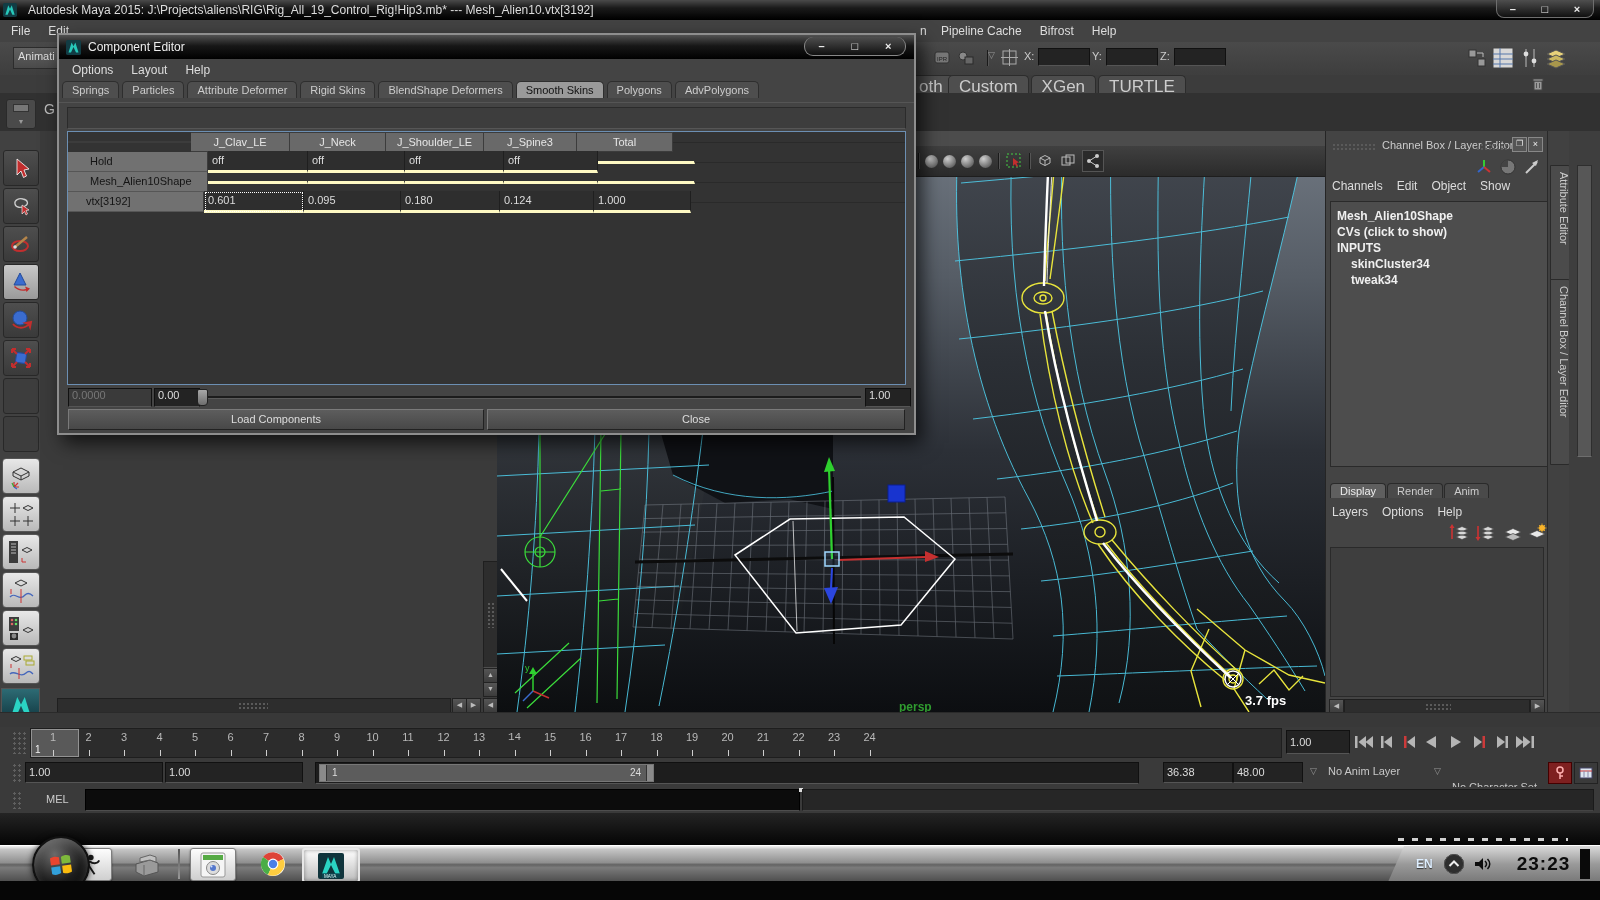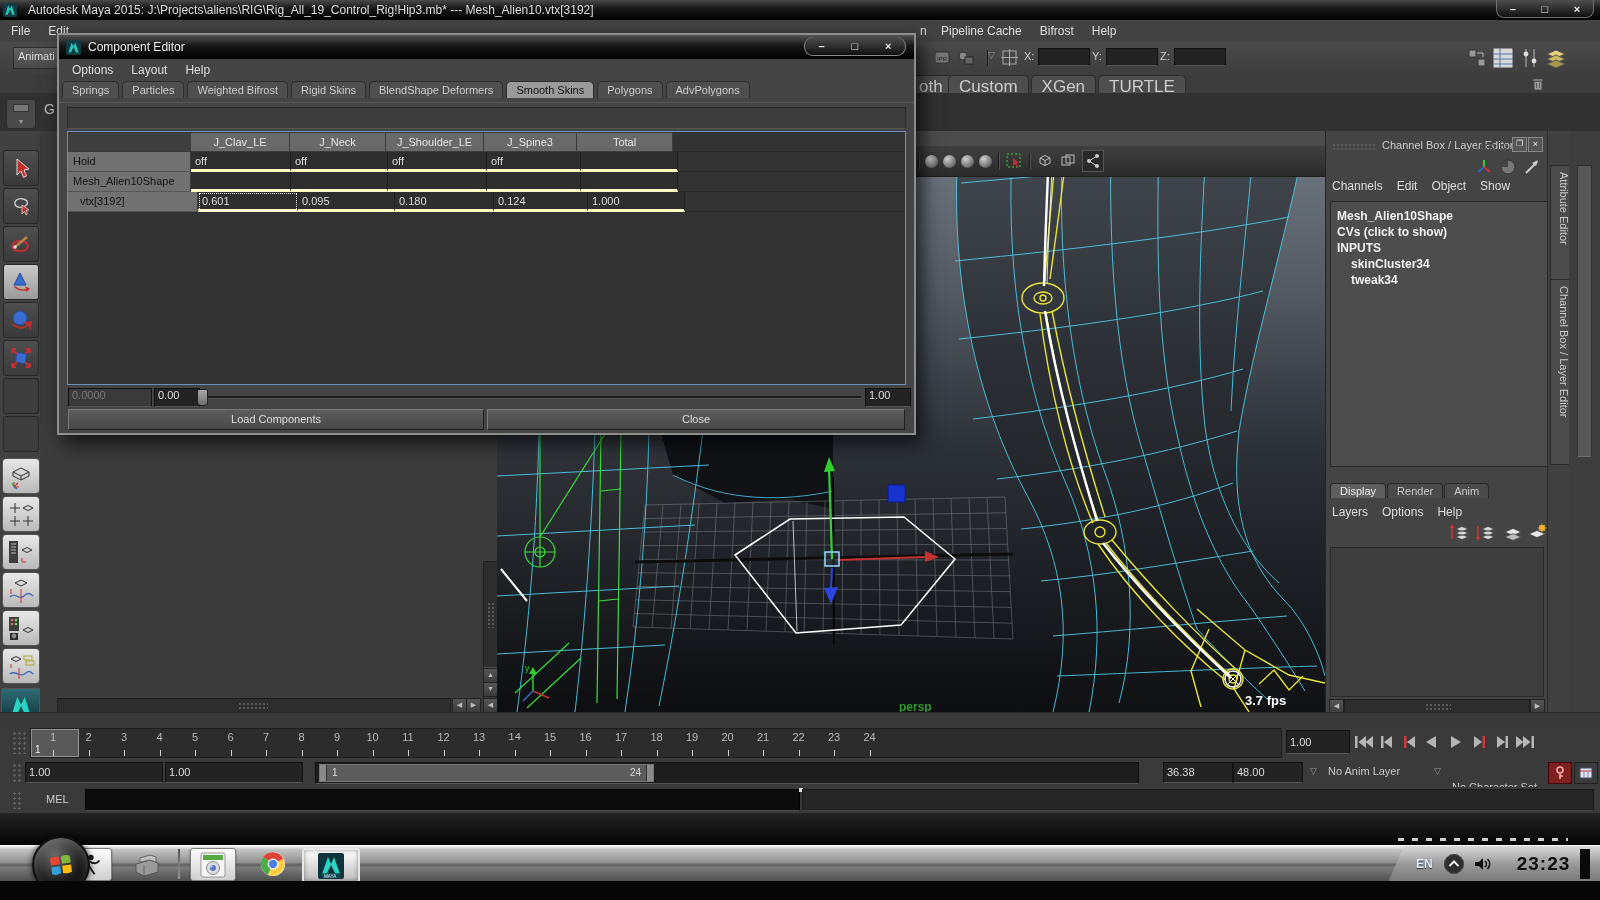--- a/index.html
+++ b/index.html
@@ -52,24 +52,24 @@
 
   
   #cewin{left:57px;top:33px;width:855px;height:398px;background:#444;border:2px solid #8e8e8e;box-shadow:6px 8px 18px rgba(0,0,0,.7);z-index:50;}
   #ce-titlebar{left:0;top:0;width:100%;height:24px;background:linear-gradient(#525252,#171717 45%,#000);display:flex;align-items:center;}
   #ce-menus{left:0;top:24px;width:100%;height:22px;background:#444;}
   #ce-tabsrow{left:0;top:46px;width:100%;height:21px;background:#444;border-bottom:1px solid #555;}
   .ce-tab{display:inline-block;background:#4e4e4e;border:1px solid #2e2e2e;border-bottom:none;border-radius:5px 5px 0 0;padding:2px 9px;margin-left:3px;color:#ccc;font-size:11px;}
   .ce-tab.active{background:#9a9a9a;color:#111;}
   #ce-strip{left:8px;top:72px;width:837px;height:20px;background:#3d3d3d;border:1px solid #2b2b2b;border-bottom-color:#565656;}
   #ce-tablewrap{left:8px;top:96px;width:837px;height:252px;background:#333;border:1px solid #6c8fb3;overflow:hidden;}
-  .ce-row{display:flex;height:20px;}
+  .ce-row{display:flex;height:20px;align-items:center;}
   .ce-hdr{background:#696969;color:#e6e6e6;text-align:center;border:1px solid #3c3c3c;border-left:none;line-height:18px;font-size:11px;}
   .ce-hdr0{background:#3f3f3f;border:1px solid #3c3c3c;}
-  .ce-label{background:#717171;color:#141414;border-bottom:1px solid #565656;border-right:1px solid #3c3c3c;line-height:19px;padding-left:5px;font-size:11px;}
+  .ce-label{background:#717171;color:#141414;border-bottom:1px solid #565656;border-right:1px solid #3c3c3c;line-height:19px;padding-left:22px;font-size:11px;}
   .ce-cell{background:#2e2e2e;color:#ddd;border-right:1px solid #1f1f1f;border-bottom:3px solid #fef9c3;line-height:19px;padding-left:4px;font-size:11px;}
   .ce-cell.sel{outline:1px dotted #fff;outline-offset:-2px;}
   .ce-fill{flex:1;background:#333;border-bottom:1px solid #2a2a2a;}
   #ce-sliderrow{left:0;top:352px;width:100%;height:20px;}
   #ce-btnrow{left:0;top:374px;width:100%;height:20px;}
   .mayabtn{position:absolute;height:19px;background:linear-gradient(#5d5d5d,#484848);border:1px solid #222;border-top-color:#7a7a7a;border-left-color:#7a7a7a;color:#ddd;text-align:center;line-height:18px;font-size:11px;}
 
   
   #timeline{left:0;top:727px;width:1600px;height:31px;background:#3a3a3a;}
   #tl-track{position:absolute;left:30px;top:1px;width:1250px;height:28px;background:#2c2c2c;border:1px solid #1e1e1e;}
@@ -578,21 +578,21 @@
       <div class="winbtns" style="right:8px;top:2px;height:18px;width:100px;border-radius:9px;border-color:#888">
         <span>–</span>
         <span>□</span>
         <span>×</span>
       </div>
     </div>
     <div id="ce-menus" class="abs">
       <span style="margin-left:4px"><span class="menu-item">Options</span><span class="menu-item">Layout</span><span class="menu-item">Help</span></span>
     </div>
     <div id="ce-tabsrow" class="abs">
-      <span><span class="ce-tab">Springs</span><span class="ce-tab">Particles</span><span class="ce-tab">Weighted Bifrost</span><span class="ce-tab">Rigid Skins</span><span class="ce-tab">BlendShape Deformers</span><span class="ce-tab active">Smooth Skins</span><span class="ce-tab">Polygons</span><span class="ce-tab">AdvPolygons</span></span>
+      <span><span class="ce-tab">Springs</span><span class="ce-tab">Particles</span><span class="ce-tab">Attribute Deformer</span><span class="ce-tab">Rigid Skins</span><span class="ce-tab">BlendShape Deformers</span><span class="ce-tab active">Smooth Skins</span><span class="ce-tab">Polygons</span><span class="ce-tab">AdvPolygons</span></span>
     </div>
     <div id="ce-strip" class="abs"></div>
     <div id="ce-tablewrap" class="abs">
         <div id="ce-grid">
           <div class="ce-row">
             <div class="ce-hdr0" style="width: 121px;"></div>
             <div class="ce-hdr" style="width: 98px;">J_Clav_LE</div>
             <div class="ce-hdr" style="width: 95px;">J_Neck</div>
             <div class="ce-hdr" style="width: 97px;">J_Shoulder_LE</div>
             <div class="ce-hdr" style="width: 92px;">J_Spine3</div>
@@ -611,21 +611,21 @@
           <div class="ce-row">
             <div class="ce-label" style="width: 117px;">Mesh_Alien10Shape</div>
             <div class="ce-cell" style="width: 95px;"></div>
             <div class="ce-cell" style="width: 92px;"></div>
             <div class="ce-cell" style="width: 94px;"></div>
             <div class="ce-cell" style="width: 89px;"></div>
             <div class="ce-cell" style="width: 92px;"></div>
             <div class="ce-fill"></div>
           </div>
           <div class="ce-row">
-            <div class="ce-label" style="width: 117px; padding-left: 12px;">vtx[3192]</div>
+            <div class="ce-label" style="width: 117px; padding-left: 18px;">vtx[3192]</div>
             <div class="ce-cell sel" style="width: 95px;">0.601</div>
             <div class="ce-cell" style="width: 92px;">0.095</div>
             <div class="ce-cell" style="width: 94px;">0.180</div>
             <div class="ce-cell" style="width: 89px;">0.124</div>
             <div class="ce-cell" style="width: 92px;">1.000</div>
             <div class="ce-fill"></div>
           </div>
         </div>
       </div>
 

